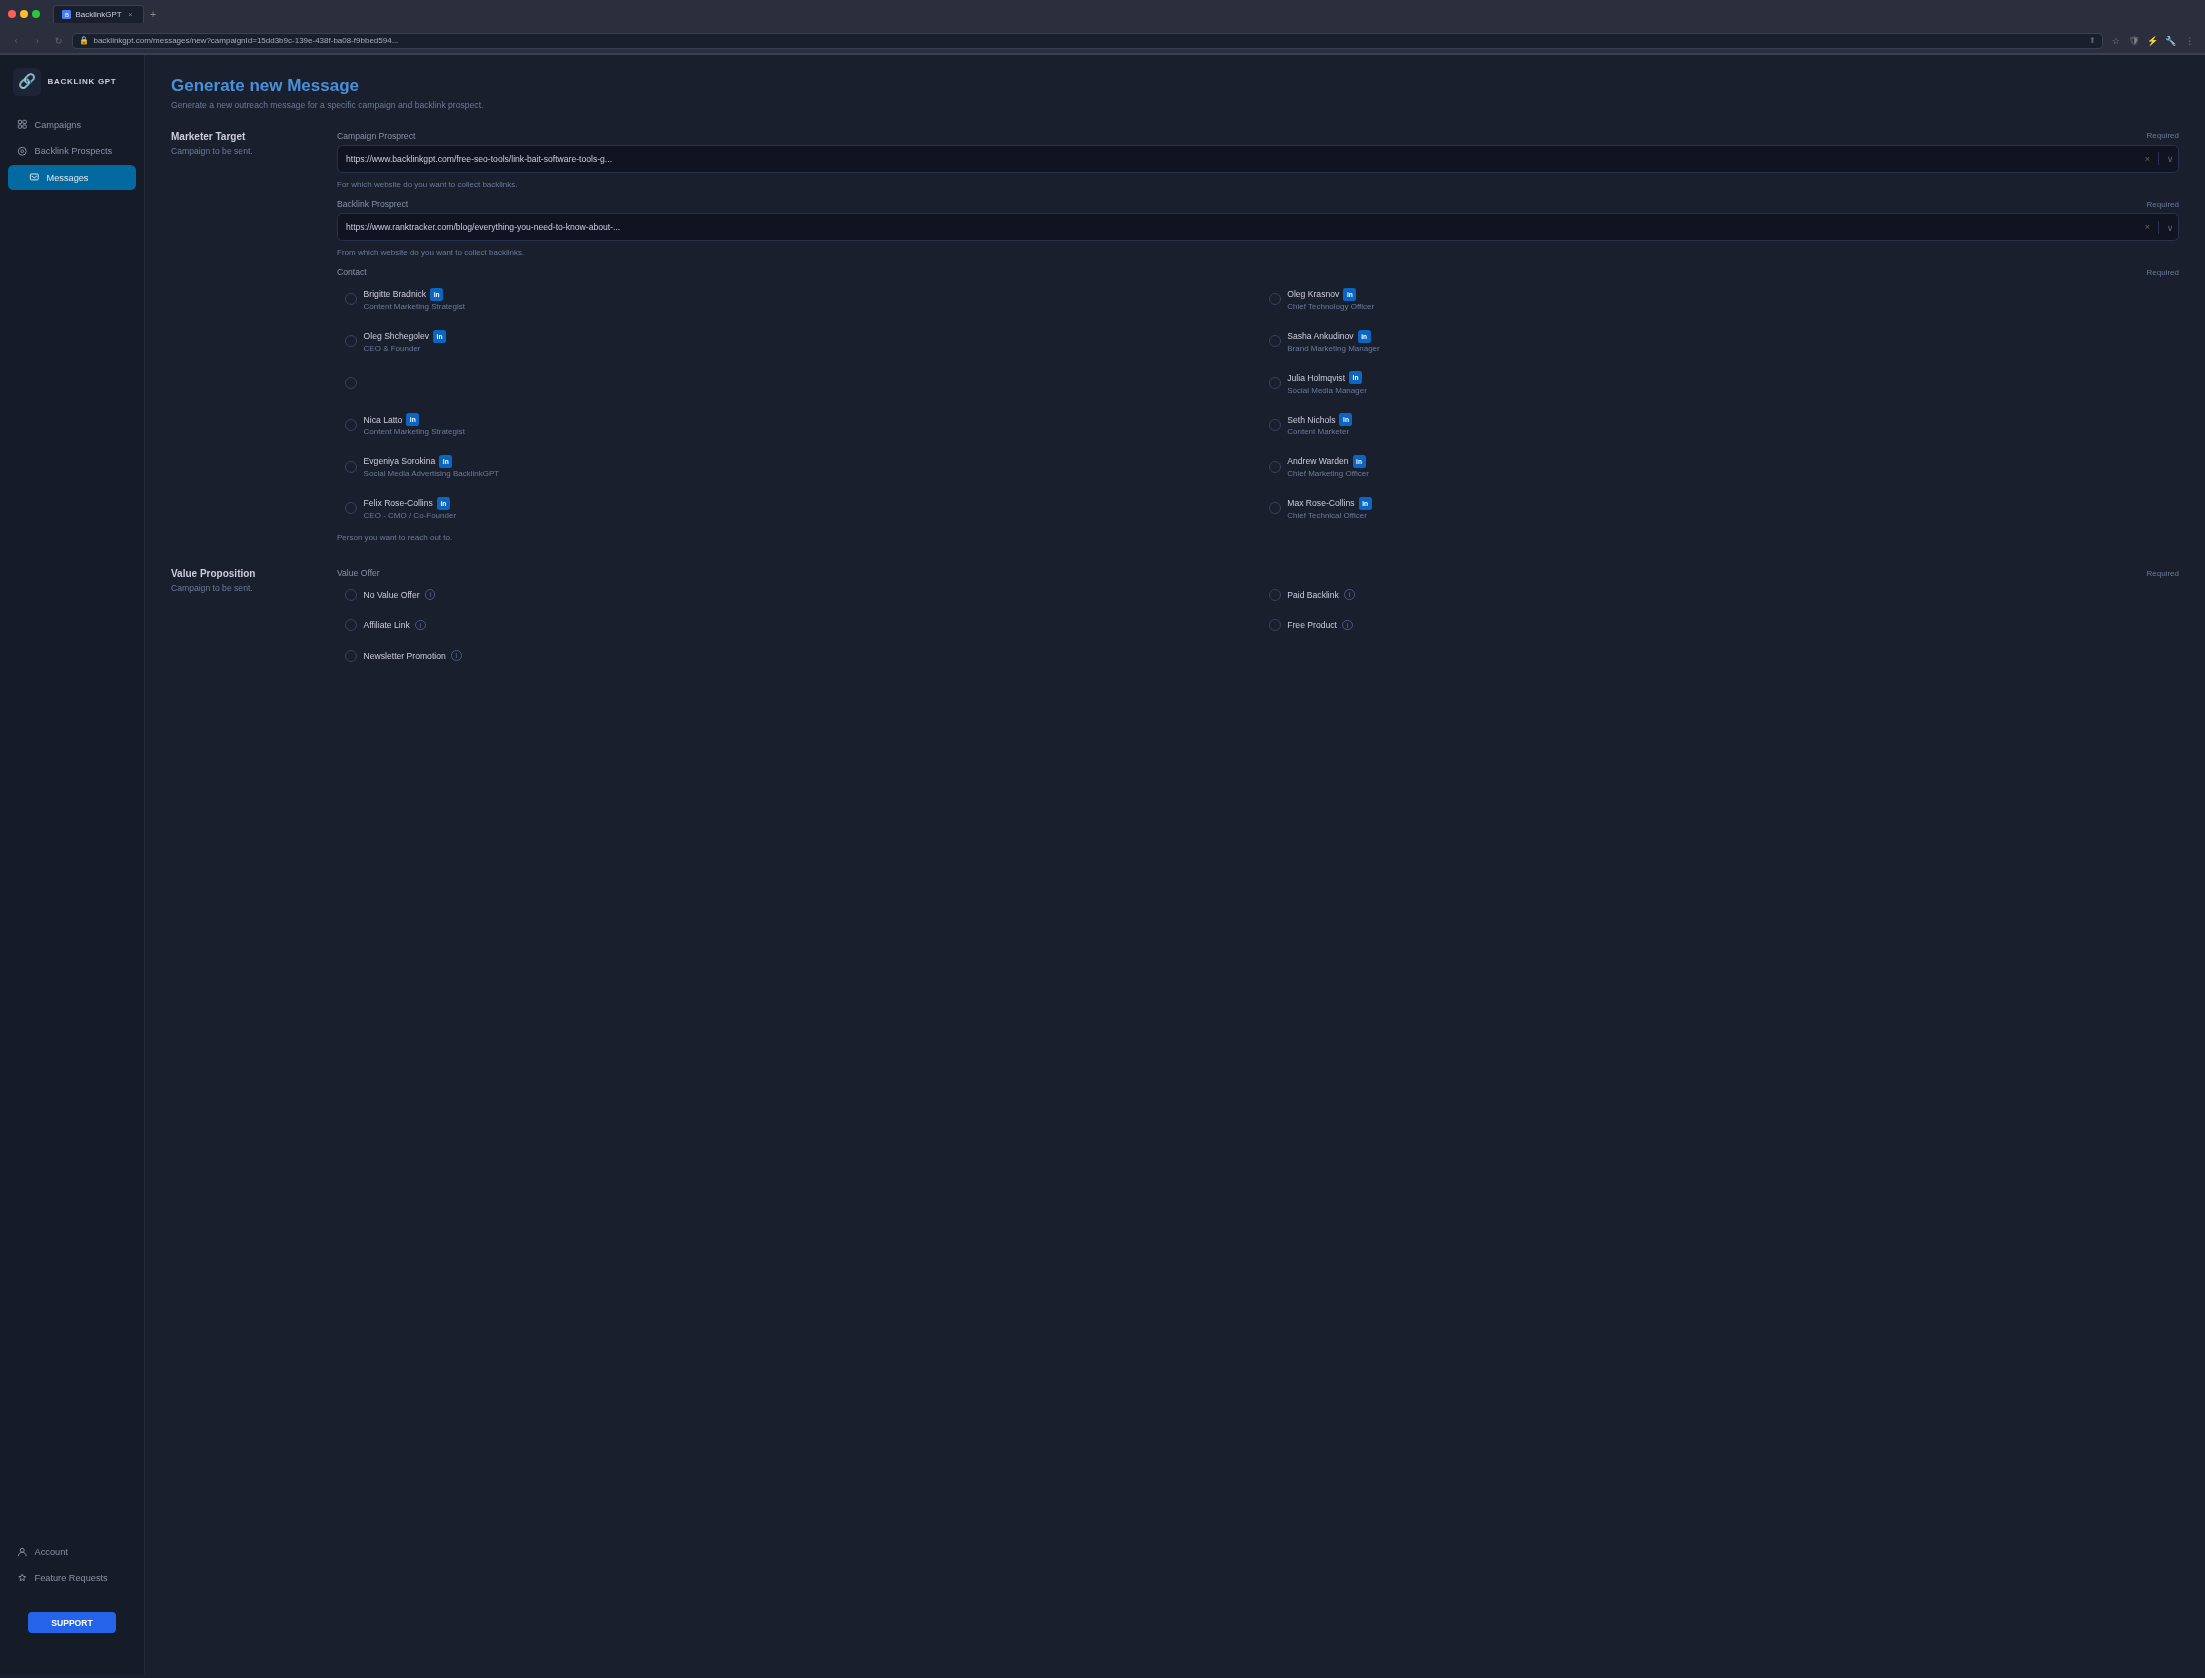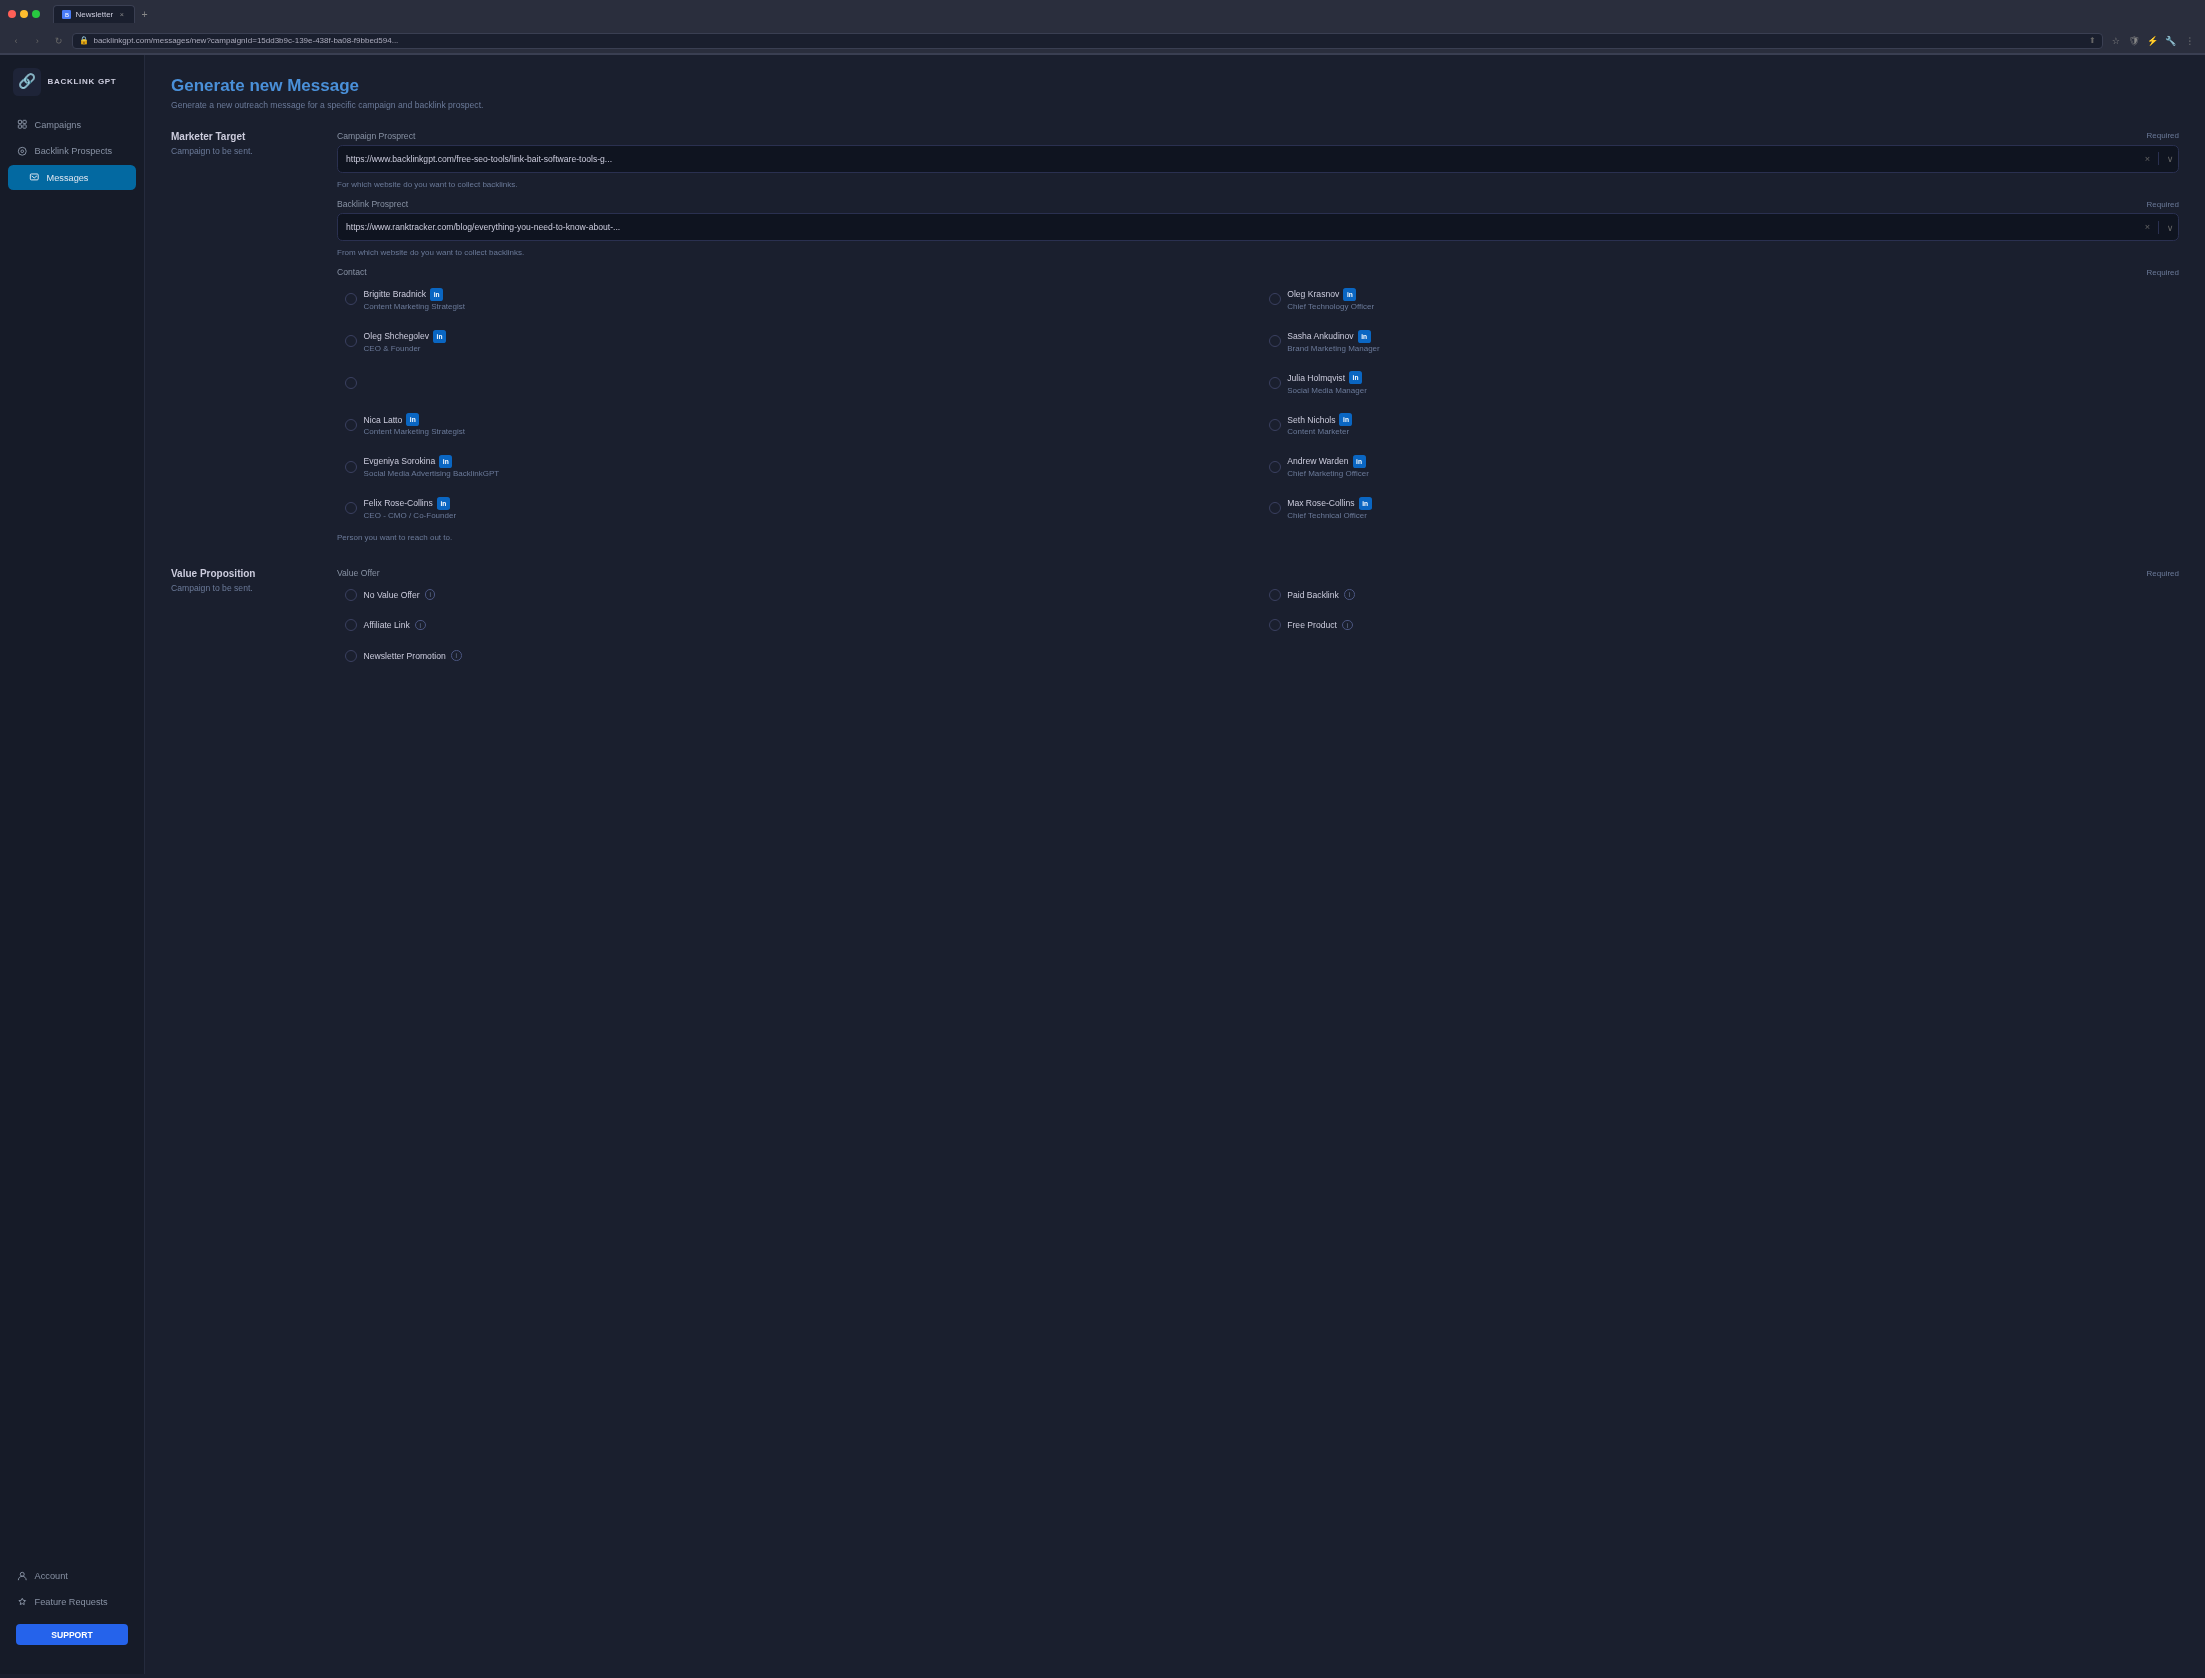--- a/index.html
+++ b/index.html
@@ -173,21 +173,21 @@
       display: flex; align-items: center; justify-content: center;
       font-size: 9.2px;
     }
     .sidebar-bottom {
       padding: 8px;
       display: flex;
       flex-direction: column;
       gap: 1.3px;
     }
     .support-btn {
-      margin: 8px;
+      margin: 20px;
       padding: 5.3px 10.5px;
       background: #2563eb;
       border: none;
       border-radius: 4px;
       color: white;
       font-size: 8.6px;
       font-weight: 600;
       cursor: pointer;
       text-align: center;
     }
@@ -382,21 +382,21 @@
 <div class="browser-chrome">
   <div class="browser-titlebar">
     <div class="browser-dots">
       <div class="dot dot-red"></div>
       <div class="dot dot-yellow"></div>
       <div class="dot dot-green"></div>
     </div>
     <div class="browser-tab-bar">
       <div class="browser-tab">
         <div class="tab-favicon">B</div>
-        <span>Newsletter</span>
+        <span>BacklinkGPT</span>
         <div class="tab-close">×</div>
       </div>
       <div class="browser-plus">+</div>
     </div>
   </div>
   <div class="browser-toolbar">
     <div class="nav-btn">‹</div>
     <div class="nav-btn">›</div>
     <div class="nav-btn">↻</div>
     <div class="address-bar">

